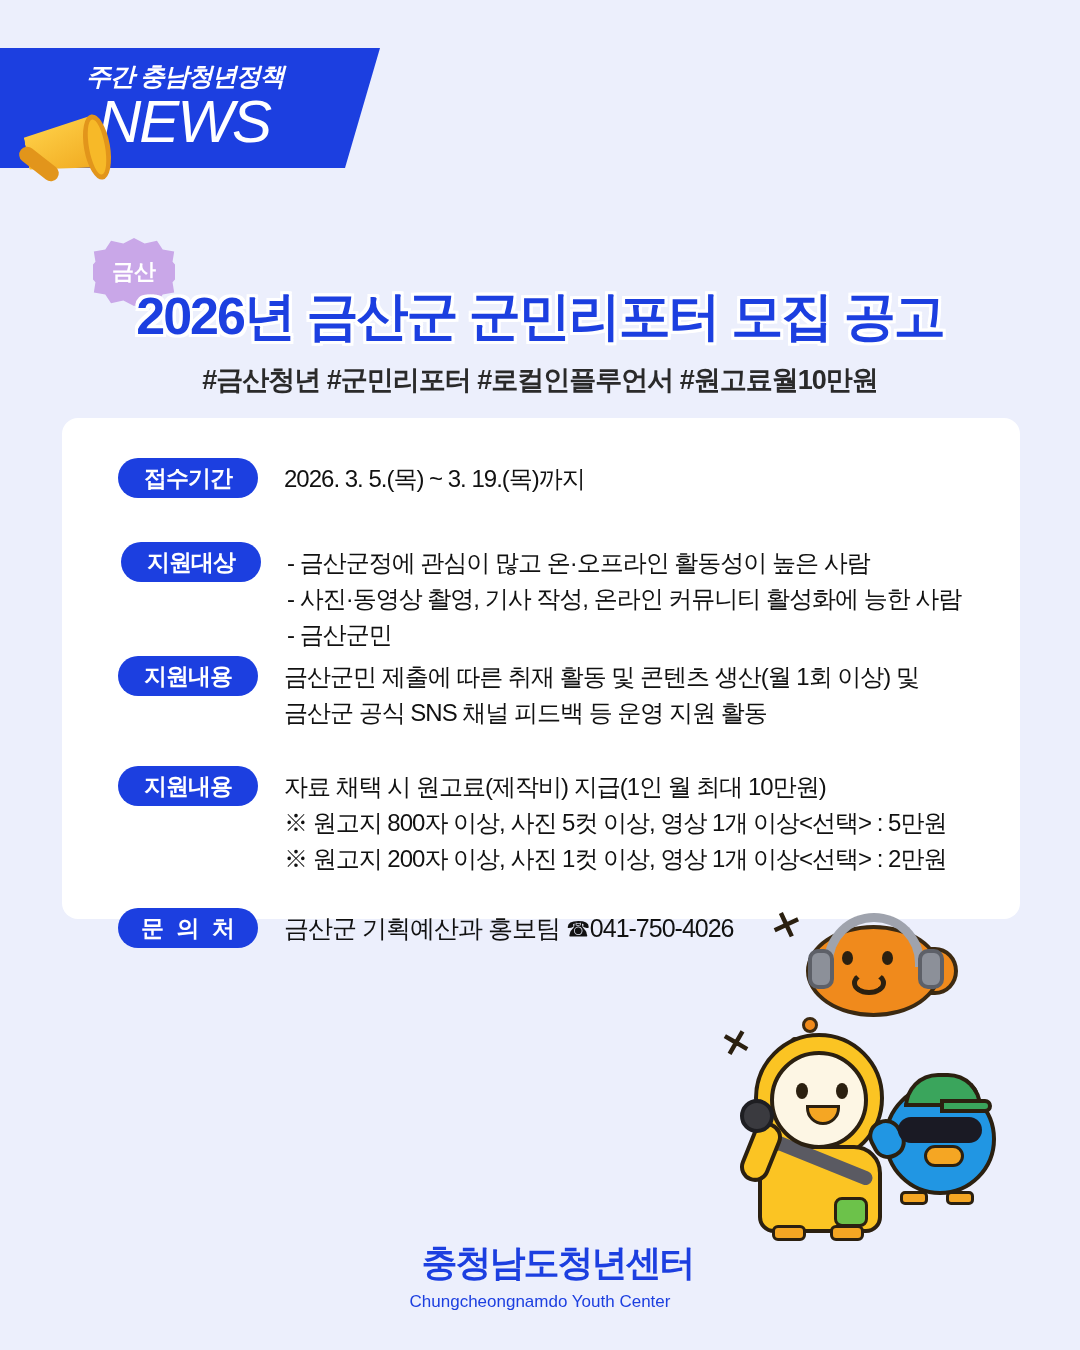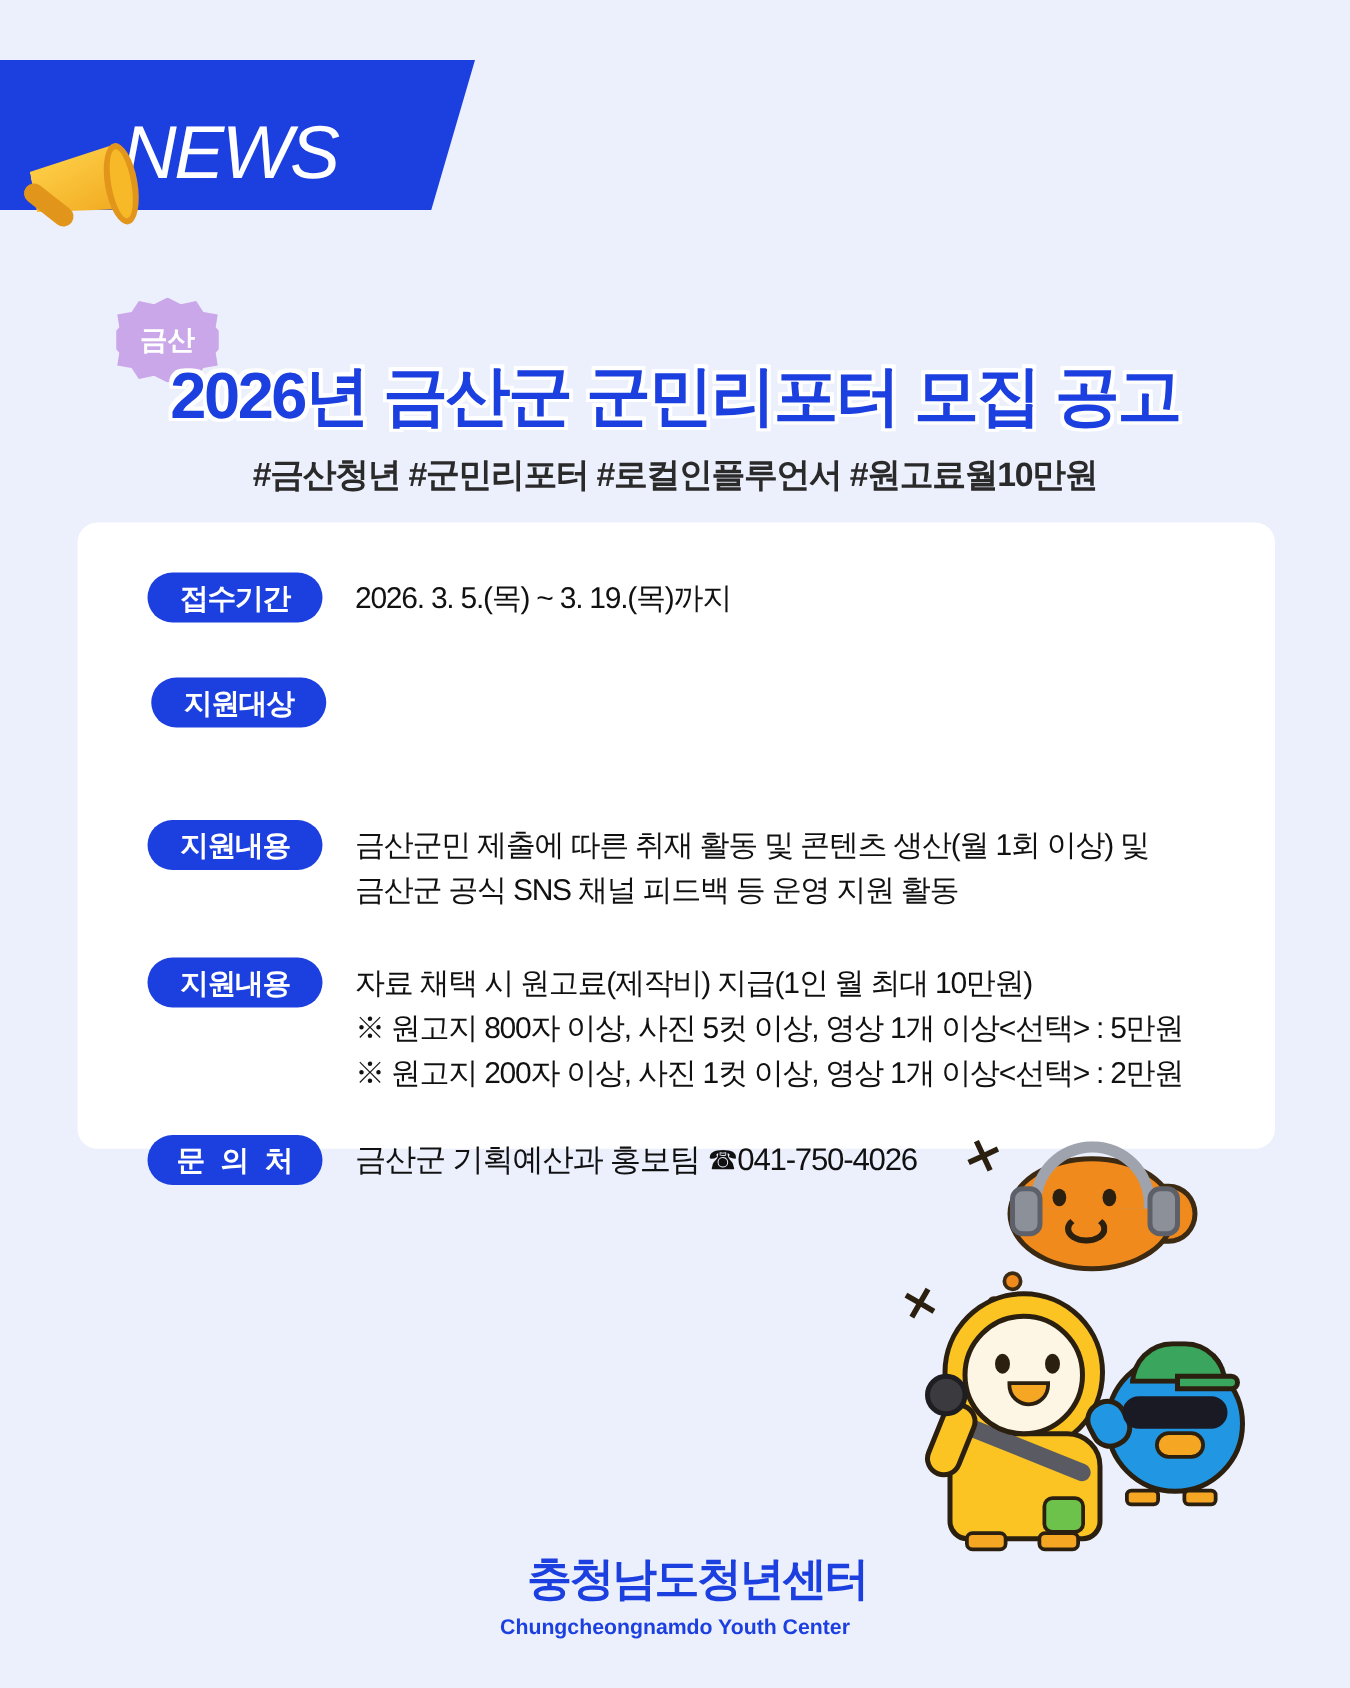--- a/index.html
+++ b/index.html
@@ -297,31 +297,32 @@
   }
   .footer-kr {
     font-size: 36px;
     font-weight: bold;
     color: #1c3fe0;
     letter-spacing: -2px;
     padding-left: 35px;
   }
   .footer-en {
     font-size: 17px;
-    font-weight: bold;
+    font-weight: normal;
     color: #1c3fe0;
     letter-spacing: 0px;
     margin-top: 4px;
   }
 </style>
 </head>
 <body>
 
 <div class="news-banner">
   <div class="news-shape"></div>
+  <div class="news-kicker">주간 충남청년정책</div>
   <div class="news-title">NEWS</div>
   <div class="megaphone">
     <div class="mp-cone"></div>
     <div class="mp-mouth"></div>
     <div class="mp-handle"></div>
   </div>
 </div>
 
 <div class="badge">금산</div>
 <div class="main-title">2026년 금산군 군민리포터 모집 공고</div>
@@ -329,20 +330,23 @@
 
 <div class="card">
 
   <div class="row r1">
     <div class="label">접수기간</div>
     <div class="content">2026. 3. 5.(목) ~ 3. 19.(목)까지</div>
   </div>
 
   <div class="row r2">
     <div class="label">지원대상</div>
+    <div class="content">- 금산군정에 관심이 많고 온·오프라인 활동성이 높은 사람
+- 사진·동영상 촬영, 기사 작성, 온라인 커뮤니티 활성화에 능한 사람
+- 금산군민</div>
   </div>
 
   <div class="row r3">
     <div class="label">지원내용</div>
     <div class="content">금산군민 제출에 따른 취재 활동 및 콘텐츠 생산(월 1회 이상) 및
 금산군 공식 SNS 채널 피드백 등 운영 지원 활동</div>
   </div>
 
   <div class="row r4">
     <div class="label">지원내용</div>

